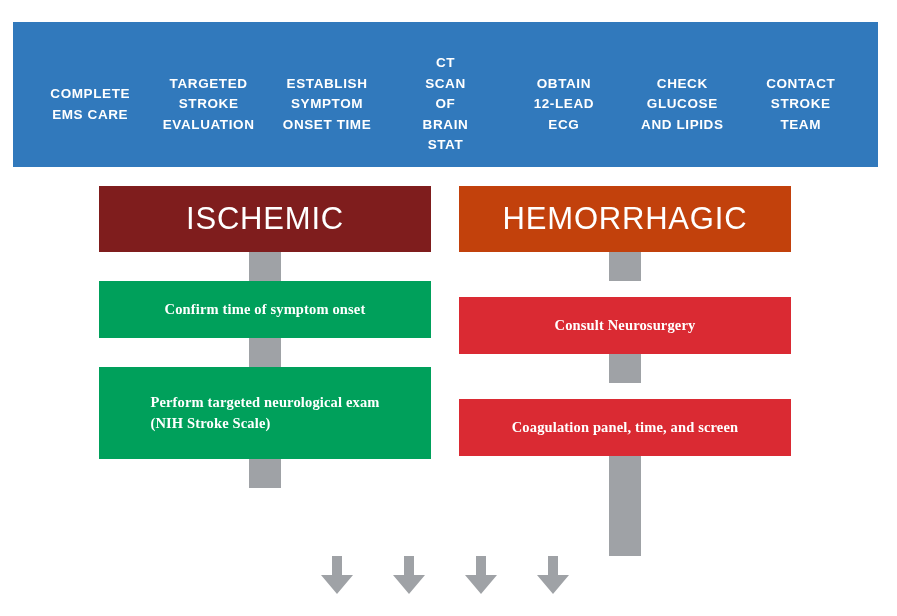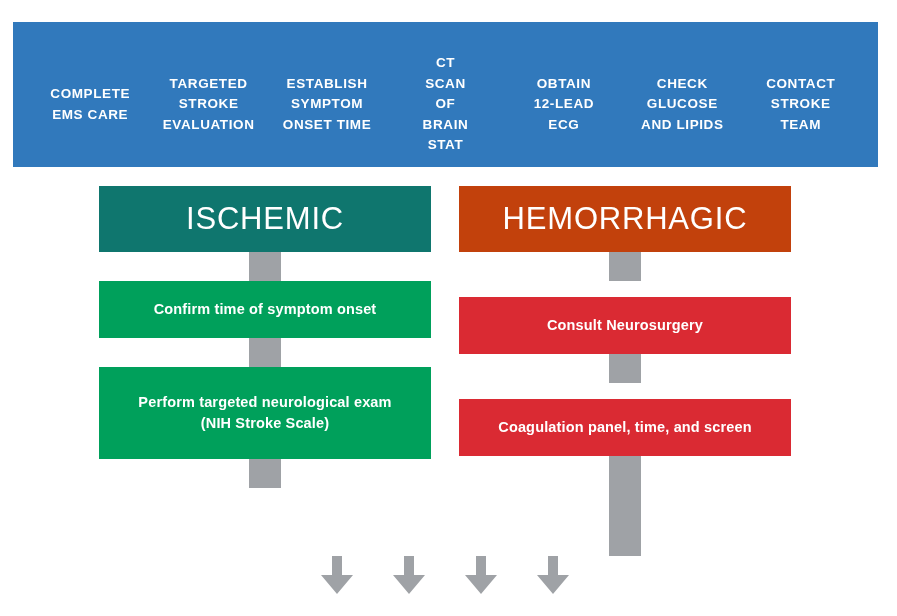--- a/index.html
+++ b/index.html
@@ -64,37 +64,37 @@
     height: 66px;
     display: flex;
     align-items: center;
     justify-content: center;
     color: #ffffff;
     font-size: 31px;
     font-weight: normal;
     letter-spacing: 0.8px;
     box-sizing: border-box;
   }
-  .col-title.green { background: #0f766e; }
+  .col-title.green { background: #7f1d1d; }
   .col-title.red   { background: #c2410c; }
 
   .step-box {
     width: 100%;
     display: flex;
     align-items: center;
     justify-content: center;
-    text-align: center;
     color: #ffffff;
     font-size: 14.5px;
     font-weight: bold;
     line-height: 1.42;
     letter-spacing: 0.15px;
     box-sizing: border-box;
     padding: 16px 12px;
     white-space: pre-line;
+    font-family: Liberation Serif, serif;
   }
   .step-box.green { background: #00a05b; }
   .step-box.red   { background: #da2a33; margin-top: 16px; }
   .step-box.h1 { height: 57px; }
   .step-box.h2 { height: 92px; }
 
   
   .connector {
     width: 32px;
     background: #9fa2a6;

